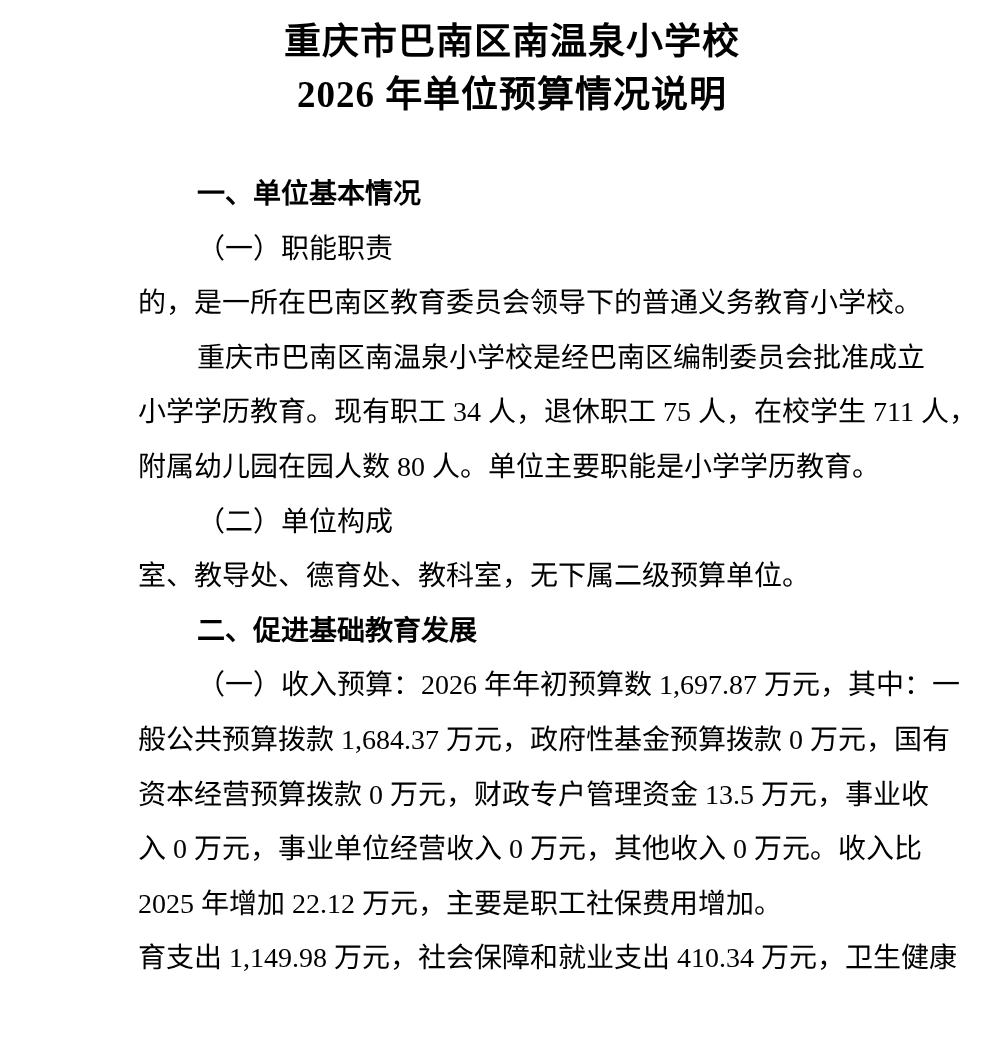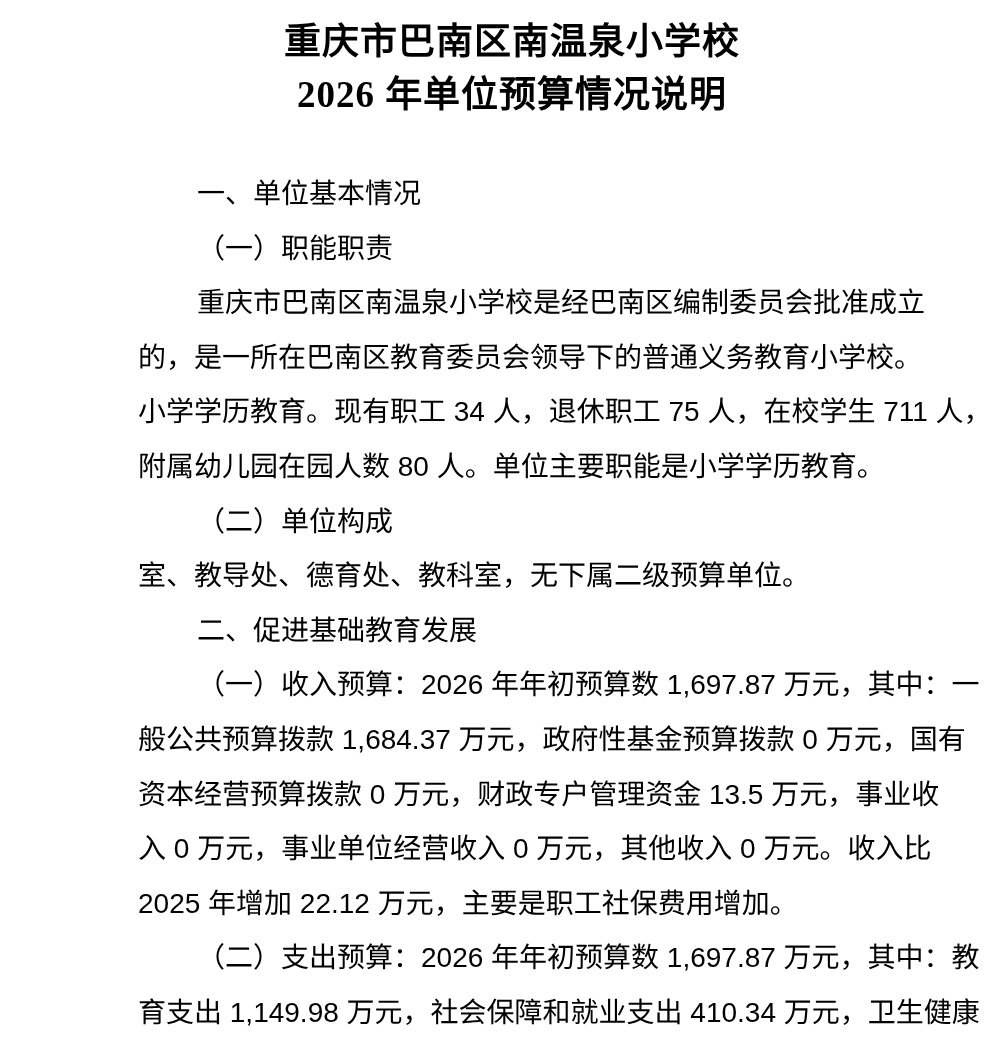--- a/index.html
+++ b/index.html
@@ -32,56 +32,55 @@
     position: absolute;
     left: 122px;
     top: 153px;
     width: 776px;
   }
   .line {
     height: 50.6px;
     line-height: 50.6px;
     font-size: 28px;
     white-space: nowrap;
-    font-family: Liberation Sans, sans-serif;
+    font-family: Liberation Serif, serif;
   }
   
   .justify {
     text-align: justify;
     text-align-last: justify;
   }
   
   .indent {
     padding-left: 59px;
   }
   
   .heading {
     font-family: "Liberation Sans", "DejaVu Sans", sans-serif;
-    font-weight: normal;
+    font-weight: bold;
     font-size: 28px;
   }
 </style>
 </head>
 <body>
 
 <header class="doc-title">
   <div>重庆市巴南区南温泉小学校</div>
   <div>2026 年单位预算情况说明</div>
 </header>
 
 <main class="content">
   <div class="line heading indent">一、单位基本情况</div>
   <div class="line indent">（一）职能职责</div>
+  <div class="line justify">的，是一所在巴南区教育委员会领导下的普通义务教育小学校。</div>
   <div class="line indent justify">重庆市巴南区南温泉小学校是经巴南区编制委员会批准成立</div>
-  <div class="line justify">的，是一所在巴南区教育委员会领导下的普通义务教育小学校。</div>
   <div class="line justify">小学学历教育。现有职工 34 人，退休职工 75 人，在校学生 711 人，</div>
   <div class="line">附属幼儿园在园人数 80 人。单位主要职能是小学学历教育。</div>
   <div class="line indent">（二）单位构成</div>
   <div class="line">室、教导处、德育处、教科室，无下属二级预算单位。</div>
   <div class="line heading indent">二、促进基础教育发展</div>
   <div class="line indent justify">（一）收入预算：2026 年年初预算数 1,697.87 万元，其中：一</div>
   <div class="line justify">般公共预算拨款 1,684.37 万元，政府性基金预算拨款 0 万元，国有</div>
   <div class="line justify">资本经营预算拨款 0 万元，财政专户管理资金 13.5 万元，事业收</div>
   <div class="line justify">入 0 万元，事业单位经营收入 0 万元，其他收入 0 万元。收入比</div>
   <div class="line">2025 年增加 22.12 万元，主要是职工社保费用增加。</div>
-  <div class="line indent justify">（二）支出预算：2026 年年初预算数 1,697.87 万元，其中：教</div>
   <div class="line justify">育支出 1,149.98 万元，社会保障和就业支出 410.34 万元，卫生健康</div>
 </main>
 
 </body></html>

